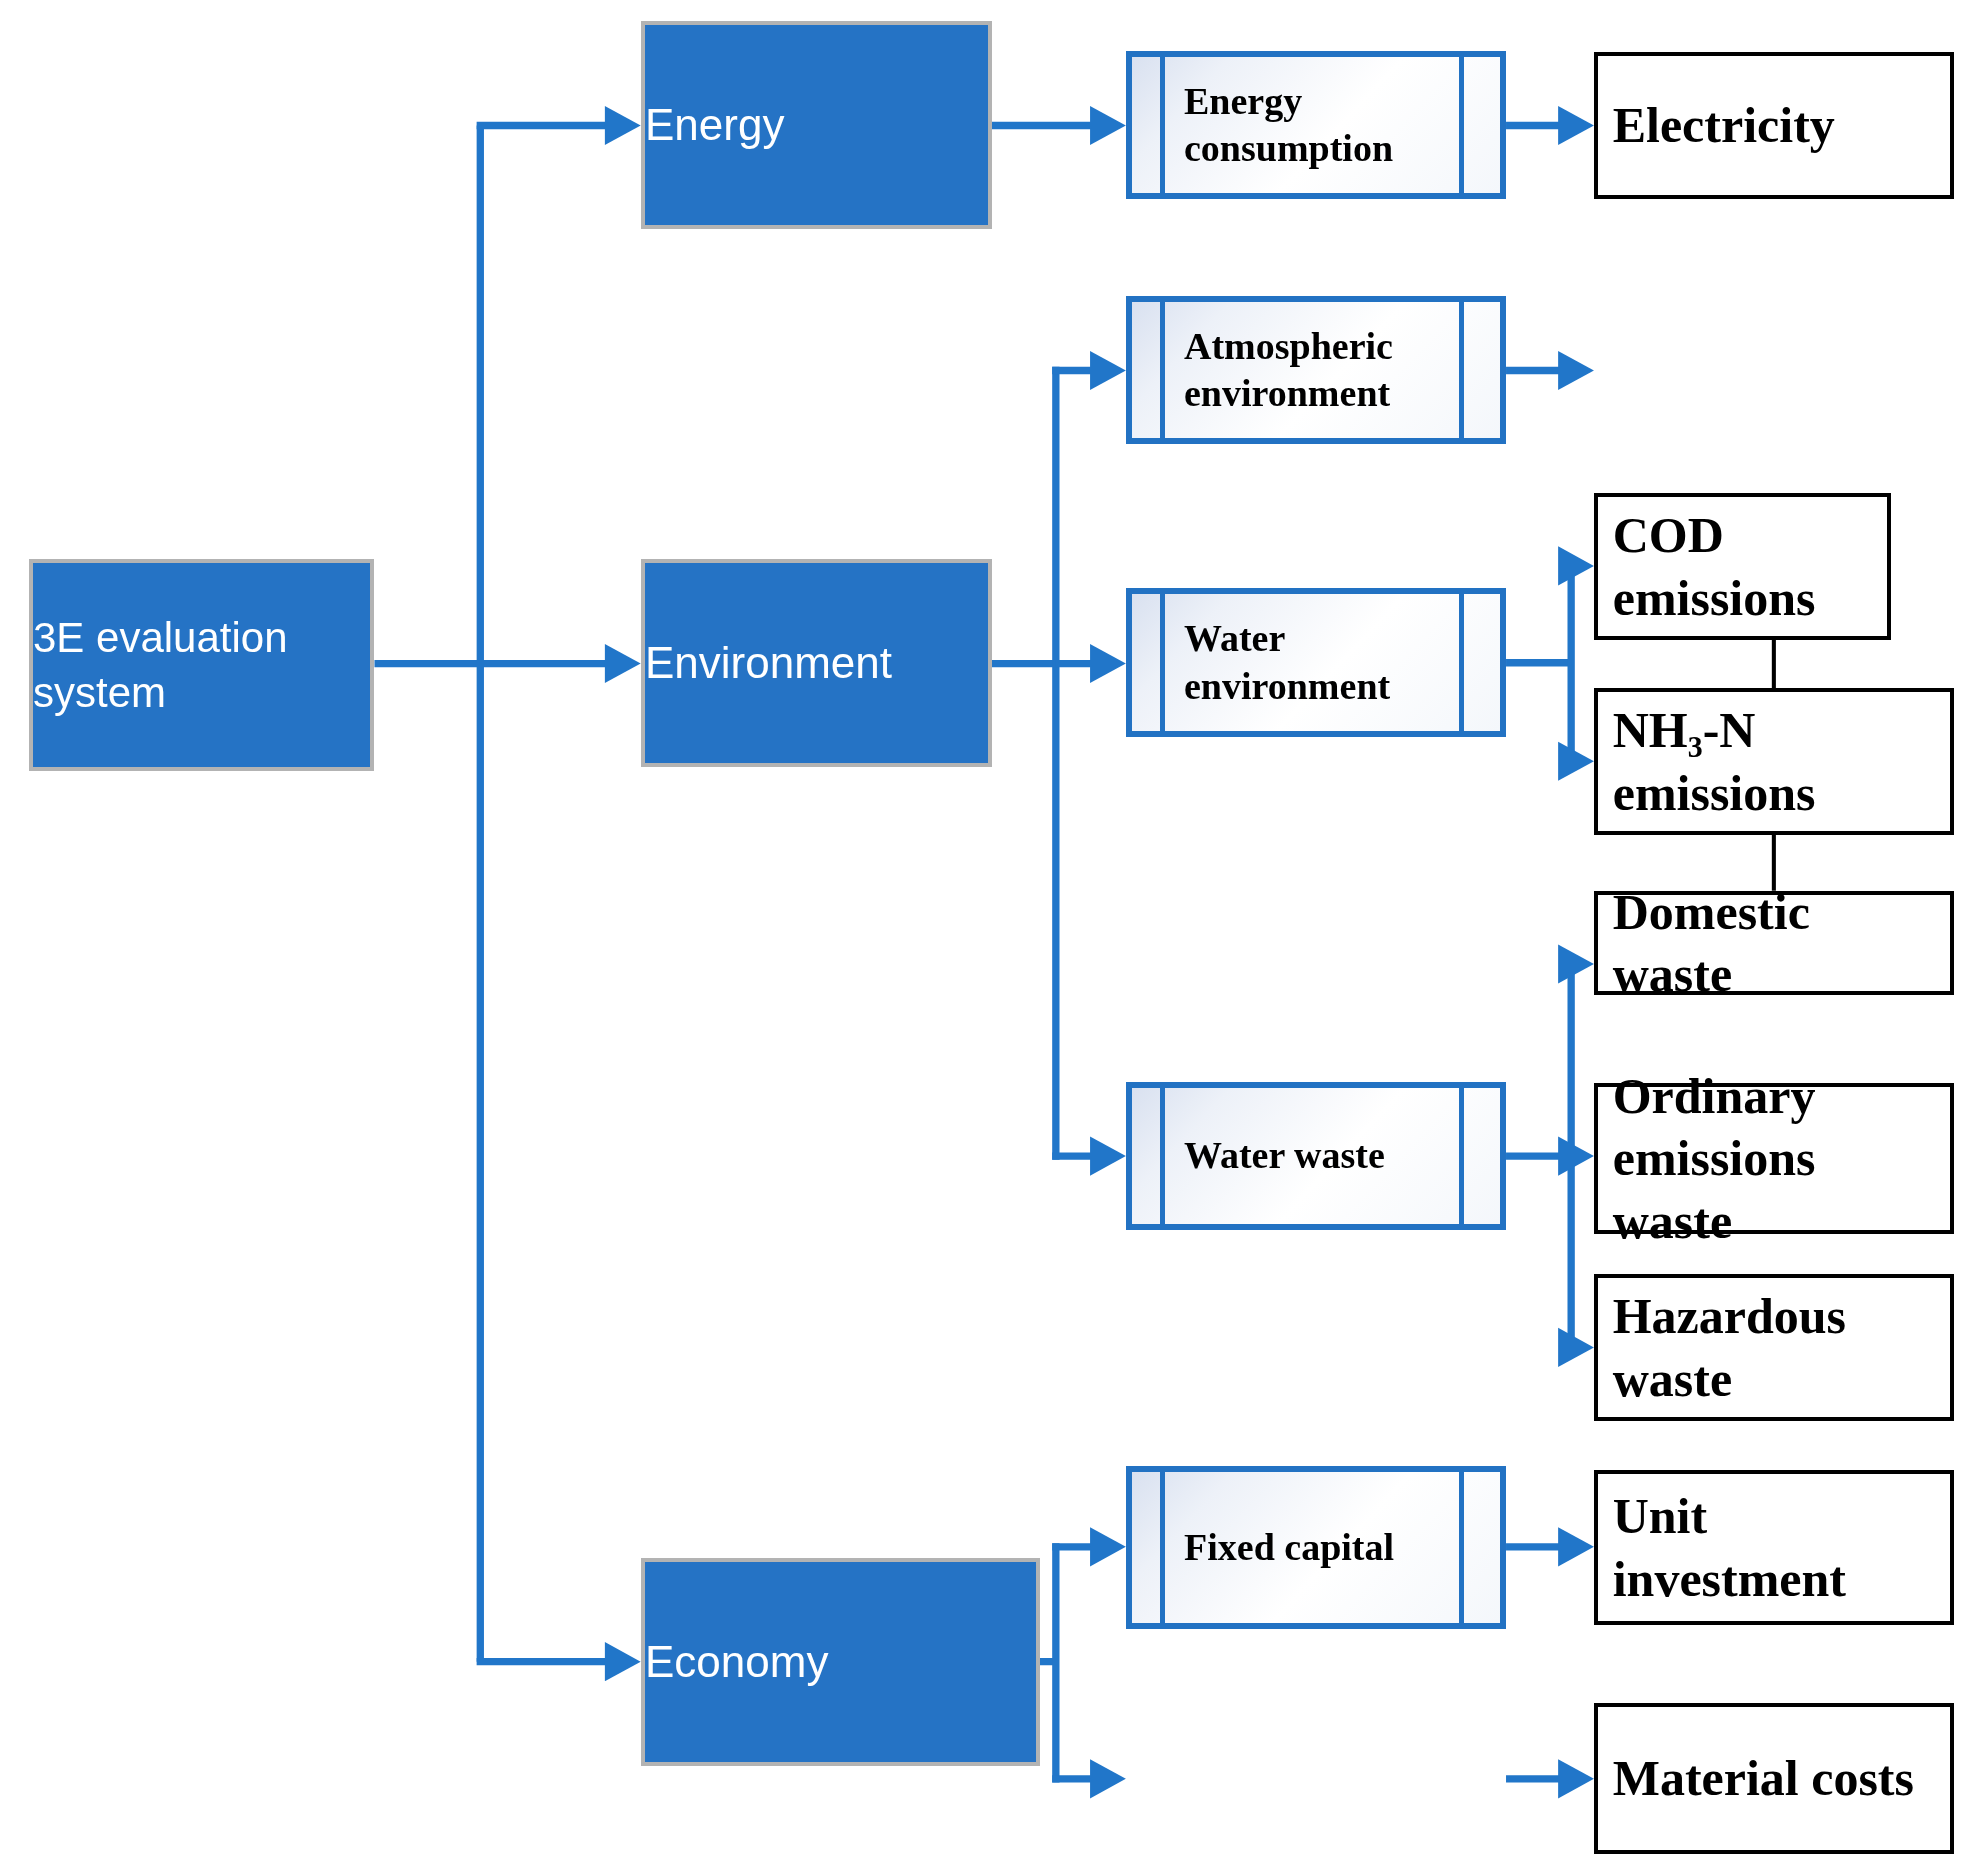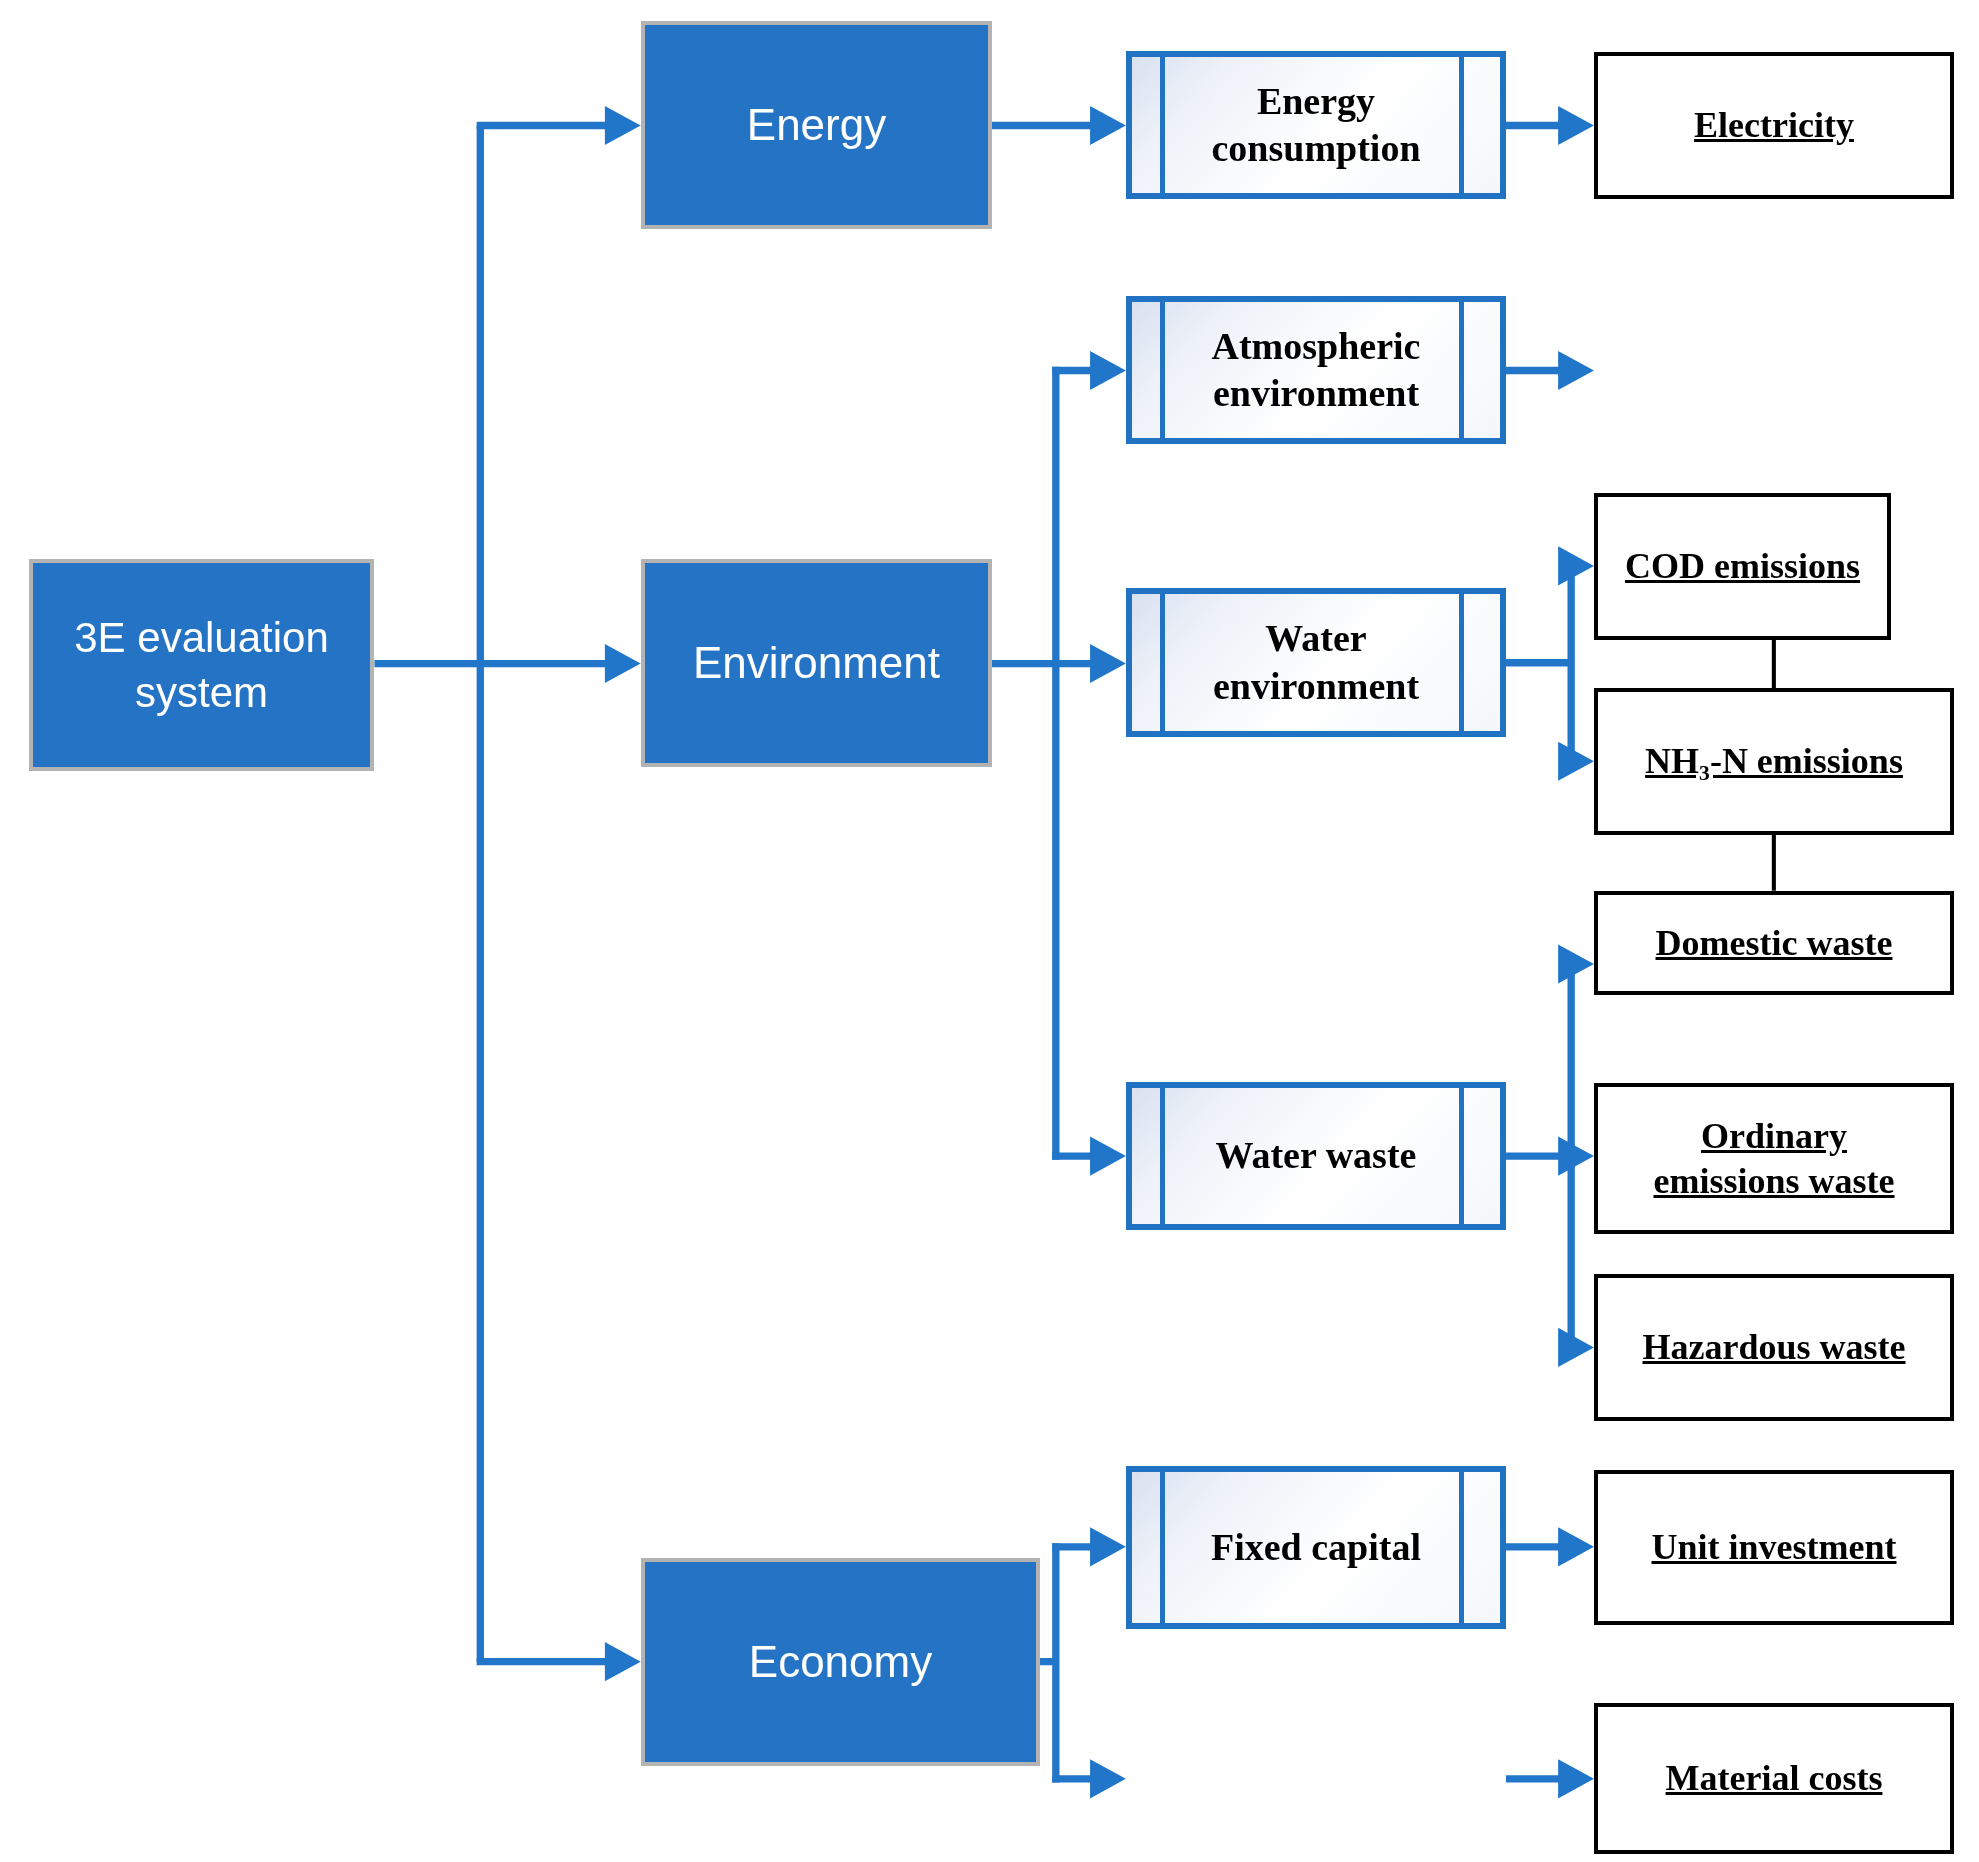--- a/index.html
+++ b/index.html
@@ -16,21 +16,21 @@
     position:relative;width:1979px;height:1862px;background:var(--canvas_bg);
     font-family:"Liberation Sans","DejaVu Sans",sans-serif;overflow:hidden;
   }
   .edges{position:absolute;left:0;top:0;width:1979px;height:1862px;}
   .edge{stroke:var(--connector);stroke-width:9;fill:none;}
   .edge.sq{stroke-linecap:square;}
   .arrowhead{fill:var(--connector);stroke:none;}
   .blacklink{stroke:var(--black_link);stroke-width:5;fill:none;}
   .node{
     position:absolute;display:flex;align-items:center;justify-content:center;
-    text-align:center;box-sizing:border-box;
+    box-sizing:border-box;
   }
   .label{white-space:pre-line;display:block;width:100%;}
   .node.blue{
     background:var(--blue_fill);
     border:4.1px solid var(--blue_box_border);
     color:#FFFFFF;
     font-size:44px;line-height:1.32;
     font-family:"Liberation Sans","DejaVu Sans",sans-serif;
   }
   .node.root{font-size:42px;}
@@ -46,23 +46,22 @@
     position:absolute;top:0;bottom:0;width:4.9px;
     background:var(--process_border);
   }
   .process .sidebar.left{left:28px;}
   .process .sidebar.right{right:36px;}
   .node.leaf{
     background:#FFFFFF;
     border:4.1px solid var(--leaf_border);
     color:#000000;
     font-family:"Liberation Serif","DejaVu Serif",serif;
-    font-weight:bold;font-size:36px;line-height:1.25;
+    font-weight:bold;font-size:50px;line-height:1.25;
     padding:0 14.7px;
-    text-decoration:underline;
   }
 </style>
 </head>
 <body>
 
 <div class="canvas">
 
   <svg class="edges" viewBox="0 0 2431 2287" xmlns="http://www.w3.org/2000/svg">
 
     <g>

